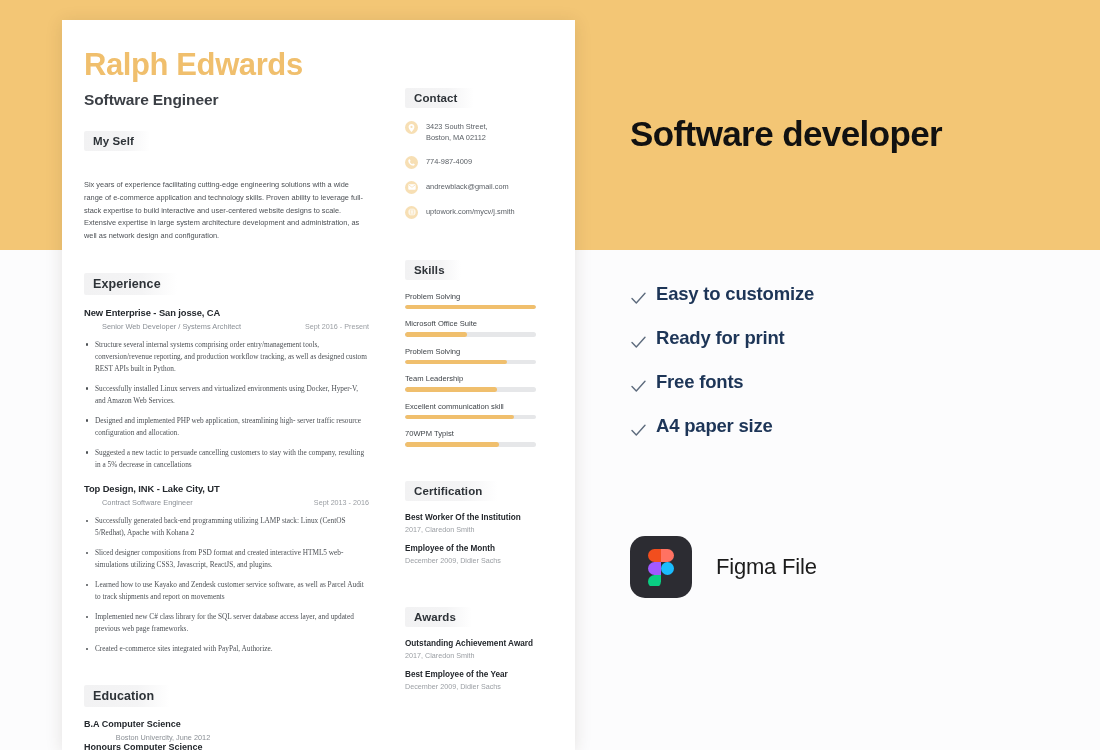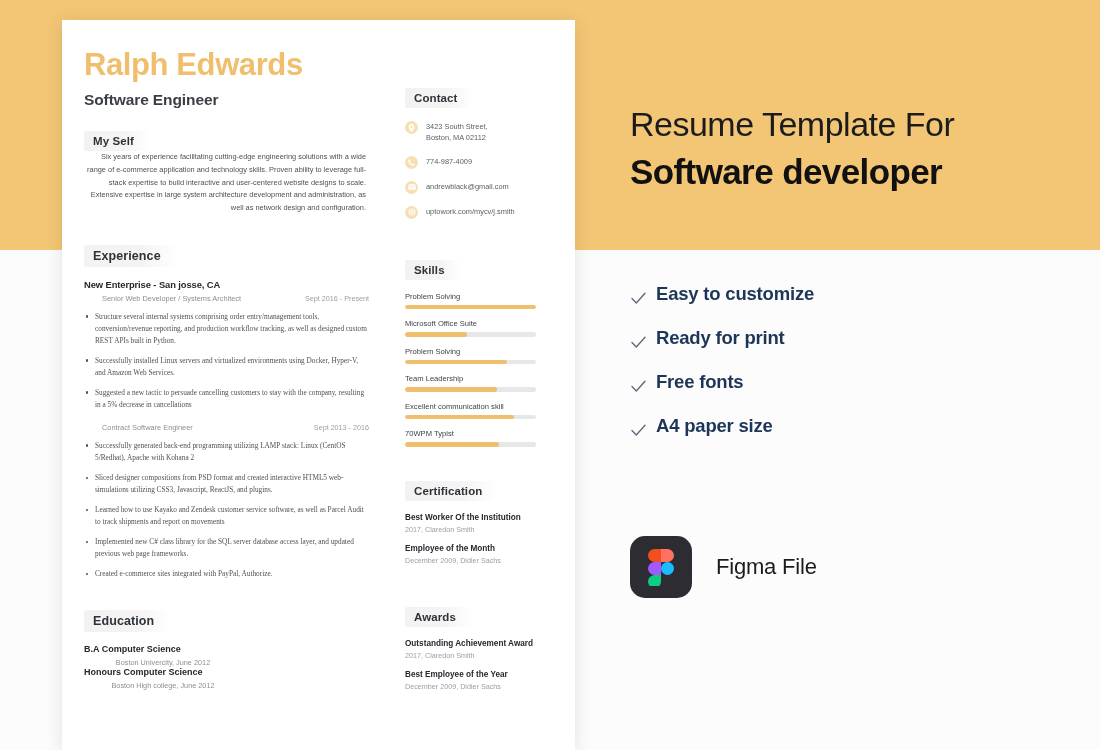--- a/index.html
+++ b/index.html
@@ -68,21 +68,21 @@
     letter-spacing: .1px;
     padding: 4px 16px 4px 9px;
     background: linear-gradient(90deg,#f2f2f3 0%,#f4f4f5 62%,rgba(244,244,245,0) 100%);
     border-radius: 2px;
   }
   .sec-head.lg { font-size: 12.5px; }
 
   
   #summary-text {
     font-size: 7.4px; line-height: 1.72; color: #4c5055;
-    width: 282px; margin-top: 0; text-align: right;
+    width: 282px; margin-top: 28px;
   }
 
   
   .job { margin-top: 12px; }
   .job-title-line {
     font-size: 9.4px; font-weight: 700; color: #24282d; letter-spacing: -.1px;
   }
   .job-meta {
     display: flex; justify-content: space-between; align-items: baseline;
     margin-top: 4px; width: 285px;
@@ -209,24 +209,26 @@
       <div id="jobs-container">
           <div class="job">
             <div class="job-title-line">New Enterprise - San josse, CA</div>
             <div class="job-meta">
               <span class="job-role">Senior Web Developer / Systems Architect</span>
               <span class="job-date">Sept 2016 - Present</span>
             </div>
             <ul class="bullets">
               <li>Structure several internal systems comprising order entry/management tools, conversion/revenue reporting, and production workflow tracking, as well as designed custom REST APIs built in Python.</li>
               <li>Successfully installed Linux servers and virtualized environments using Docker, Hyper-V, and Amazon Web Services.</li>
+              <li>Designed and implemented PHP web application, streamlining high- server traffic resource configuration and allocation.</li>
               <li>Suggested a new tactic to persuade cancelling customers to stay with the company, resulting in a 5% decrease in cancellations</li>
             </ul>
           </div>
           <div class="job">
+            <div class="job-title-line">Top Design, INK - Lake City, UT</div>
             <div class="job-meta">
               <span class="job-role">Contract Software Engineer</span>
               <span class="job-date">Sept 2013 - 2016</span>
             </div>
             <ul class="bullets">
               <li>Successfully generated back-end programming utilizing LAMP stack: Linux (CentOS 5/Redhat), Apache with Kohana 2</li>
               <li>Sliced designer compositions from PSD format and created interactive HTML5 web-simulations utilizing CSS3, Javascript, ReactJS, and plugins.</li>
               <li>Learned how to use Kayako and Zendesk customer service software, as well as Parcel Audit to track shipments and report on movements</li>
               <li>Implemented new C# class library for the SQL server database access layer, and updated previous web page frameworks.</li>
               <li>Created e-commerce sites integrated with PayPal, Authorize.</li>
@@ -354,21 +356,20 @@
           <div class="award">
             <div class="award-title">Best Employee of the Year</div>
             <div class="award-sub">December 2009, Didier Sachs</div>
           </div>
         </div>
     </div>
   </div>
 
   <div id="promo">
     <div id="promo-title-wrap">
-      <div id="promo-line1">Resume Template For</div>
       <div id="promo-line2">Software developer</div>
     </div>
 
     <div id="feature-list">
         <div class="feature">
           <span class="feat-check">
             <svg width="15" height="13" viewBox="0 0 15 13">
               <path d="M1 6.6 5.3 11 14 1.3" stroke="#5d6b7d" stroke-width="1.4" fill="none" stroke-linecap="round" stroke-linejoin="round"></path>
             </svg>
           </span>

